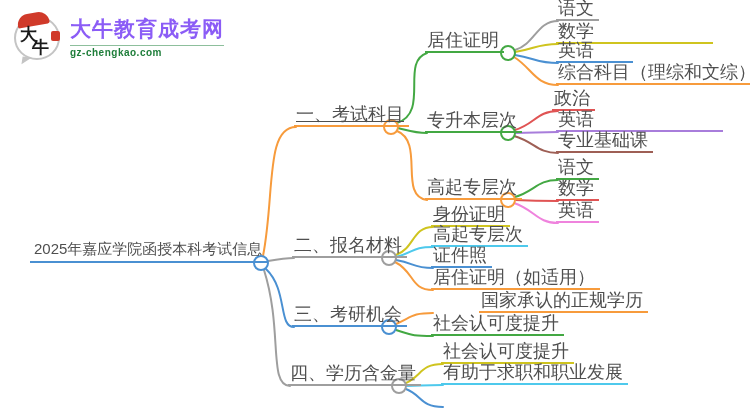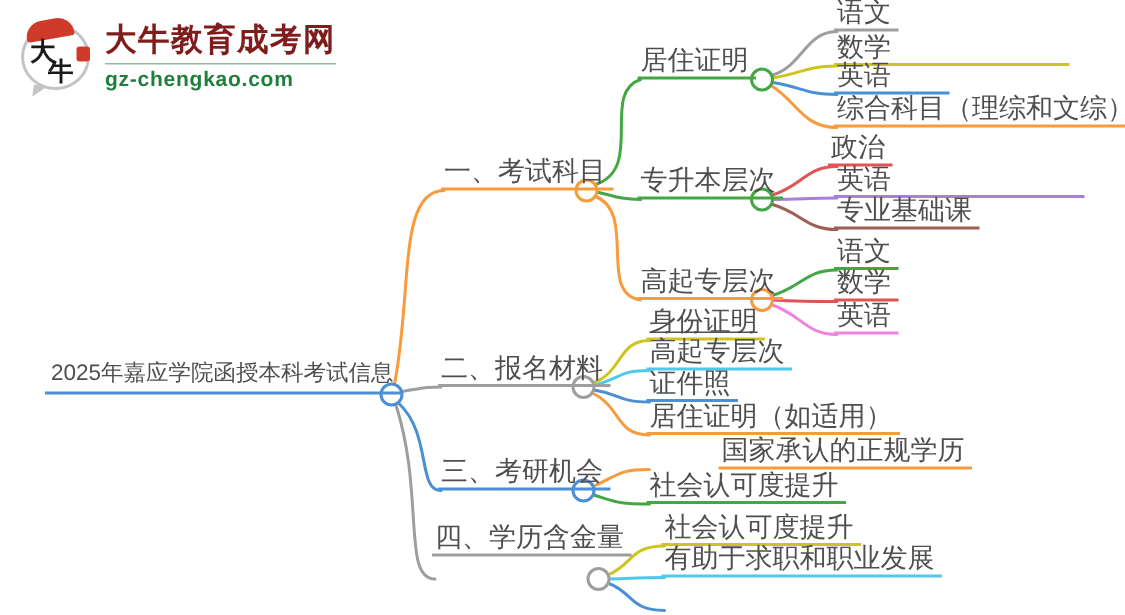--- a/index.html
+++ b/index.html
@@ -25,23 +25,23 @@
     border-radius:16px 16px 3px 3px;transform:rotate(-10deg);
   }
   .bubble .ch1{position:absolute;left:4px;top:5px;font-size:17px;font-weight:bold;color:#1a1a1a;}
   .bubble .ch2{position:absolute;left:16px;top:18px;font-size:17px;font-weight:bold;color:#1a1a1a;}
   .bubble .seal{position:absolute;right:-2px;top:13px;width:9px;height:10px;background:#d03a2a;border-radius:2px;}
   .bubble .tail{
     position:absolute;left:6px;bottom:-7px;width:0;height:0;
     border-left:9px solid #c4c4c4;border-bottom:8px solid transparent;transform:rotate(8deg);
   }
   .logo-text{margin-left:8px;}
-  .logo-title{font-size:21px;font-weight:bold;color:#7f1d1d;letter-spacing:1px;}
+  .logo-title{font-size:21px;font-weight:bold;color:#8b5cf6;letter-spacing:1px;}
   .logo-divider{height:1px;background:#8dbf9c;margin:2px 0 1px 0;}
-  .logo-domain{font-size:14px;font-weight:bold;color:#1e7e3a;letter-spacing:0.5px;}
+  .logo-domain{font-size:10px;font-weight:bold;color:#1e7e3a;letter-spacing:0.5px;}
 </style>
 </head>
 <body>
 
 <div class="stage">
 
   <svg class="edges" viewBox="0 0 750 410">
     <g fill="none" stroke-width="2" stroke-linecap="round">
 
       <path d="M 263,256 C 275,195 265,127 296,127" stroke="#f79b3c"></path>
@@ -102,21 +102,21 @@
     </div>
     <div class="logo-text">
       <div class="logo-title">大牛教育成考网</div>
       <div class="logo-divider"></div>
       <div class="logo-domain">gz-chengkao.com</div>
     </div>
   </div>
 
   <div class="lbl root-lbl" style="left:30px;top:240px;border-color:#4a90d2;">2025年嘉应学院函授本科考试信息</div>
 
-  <div class="lbl" style="left:294px;top:106px;border-color:#f79b3c;">一、考试科目</div>
+  <div class="lbl" style="left:294px;top:106px;border-color:#f79b3c;text-decoration:underline;">一、考试科目</div>
   <div class="lbl" style="left:425px;top:32px;border-color:#43a843;">居住证明</div>
   <div class="lbl" style="left:556px;top:0px;border-color:#9e9e9e;">语文</div>
   <div class="lbl" style="left:556px;top:23px;border-color:#cfc41f;min-width:150px;">数学</div>
   <div class="lbl" style="left:556px;top:42px;border-color:#4a90d2;min-width:70px;">英语</div>
   <div class="lbl" style="left:556px;top:64px;border-color:#f79b3c;">综合科目（理综和文综）</div>
 
   <div class="lbl" style="left:425px;top:112px;border-color:#43a843;">专升本层次</div>
   <div class="lbl" style="left:552px;top:90px;border-color:#e05454;">政治</div>
   <div class="lbl" style="left:556px;top:111px;border-color:#a87ddb;min-width:160px;">英语</div>
   <div class="lbl" style="left:556px;top:132px;border-color:#9e5f55;">专业基础课</div>
@@ -129,17 +129,17 @@
   <div class="lbl" style="left:292px;top:237px;border-color:#9e9e9e;">二、报名材料</div>
   <div class="lbl" style="left:431px;top:206px;border-color:#cfc41f;text-decoration:underline;">身份证明</div>
   <div class="lbl" style="left:431px;top:226px;border-color:#4ec9ec;">高起专层次</div>
   <div class="lbl" style="left:431px;top:247px;border-color:#4a90d2;">证件照</div>
   <div class="lbl" style="left:431px;top:269px;border-color:#f79b3c;">居住证明（如适用）</div>
 
   <div class="lbl" style="left:292px;top:306px;border-color:#4a90d2;">三、考研机会</div>
   <div class="lbl" style="left:431px;top:292px;border-color:#f79b3c;margin-left:48px;">国家承认的正规学历</div>
   <div class="lbl" style="left:431px;top:315px;border-color:#43a843;">社会认可度提升</div>
 
-  <div class="lbl" style="left:288px;top:350px;border-color:#9e9e9e;">四、学历含金量</div>
+  <div class="lbl" style="left:288px;top:365px;border-color:#9e9e9e;">四、学历含金量</div>
   <div class="lbl" style="left:441px;top:343px;border-color:#cfc41f;">社会认可度提升</div>
   <div class="lbl" style="left:441px;top:364px;border-color:#4ec9ec;">有助于求职和职业发展</div>
 
 </div>
 
 </body></html>

